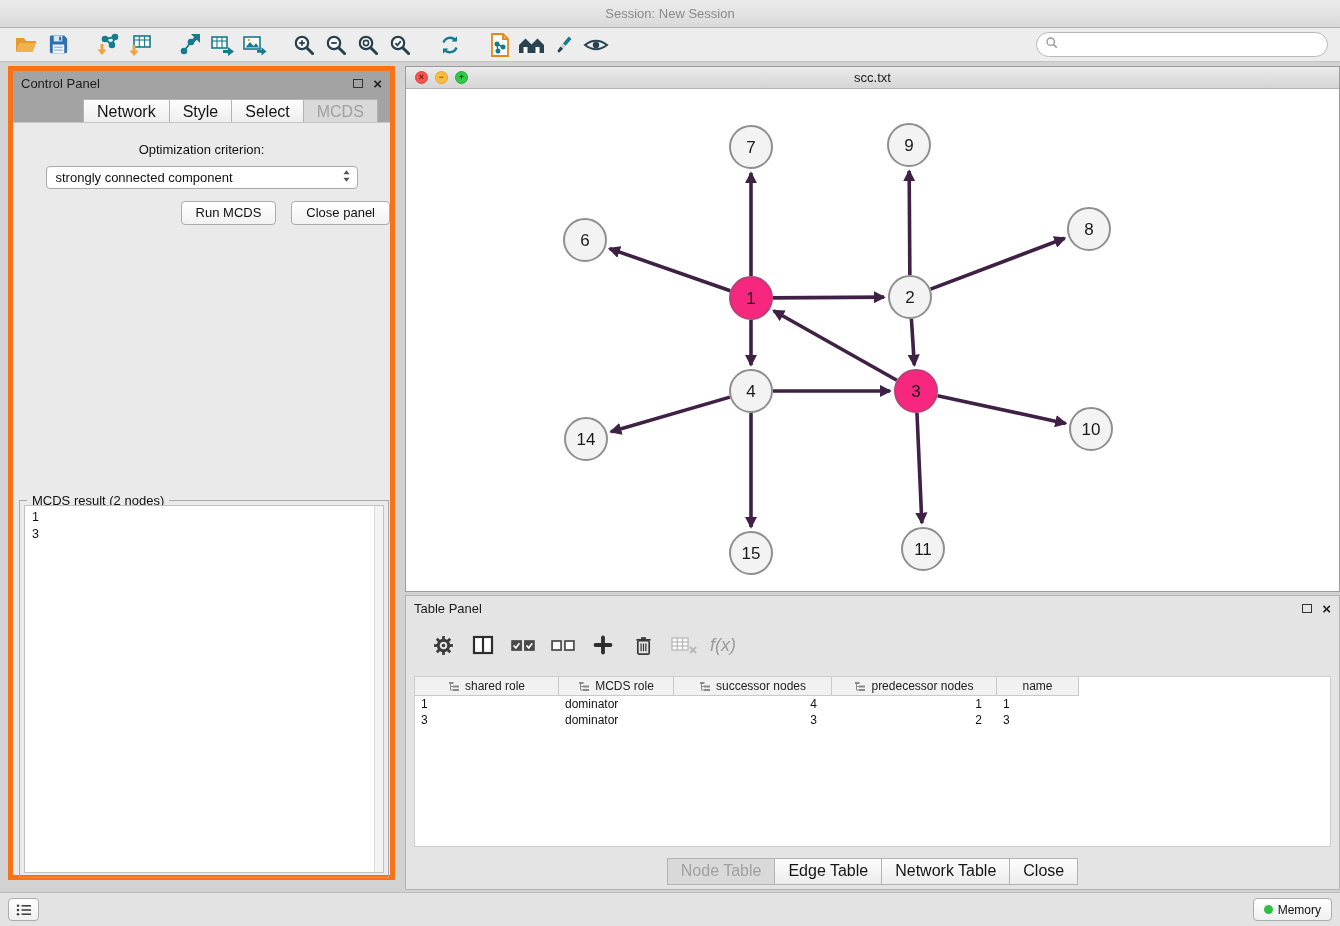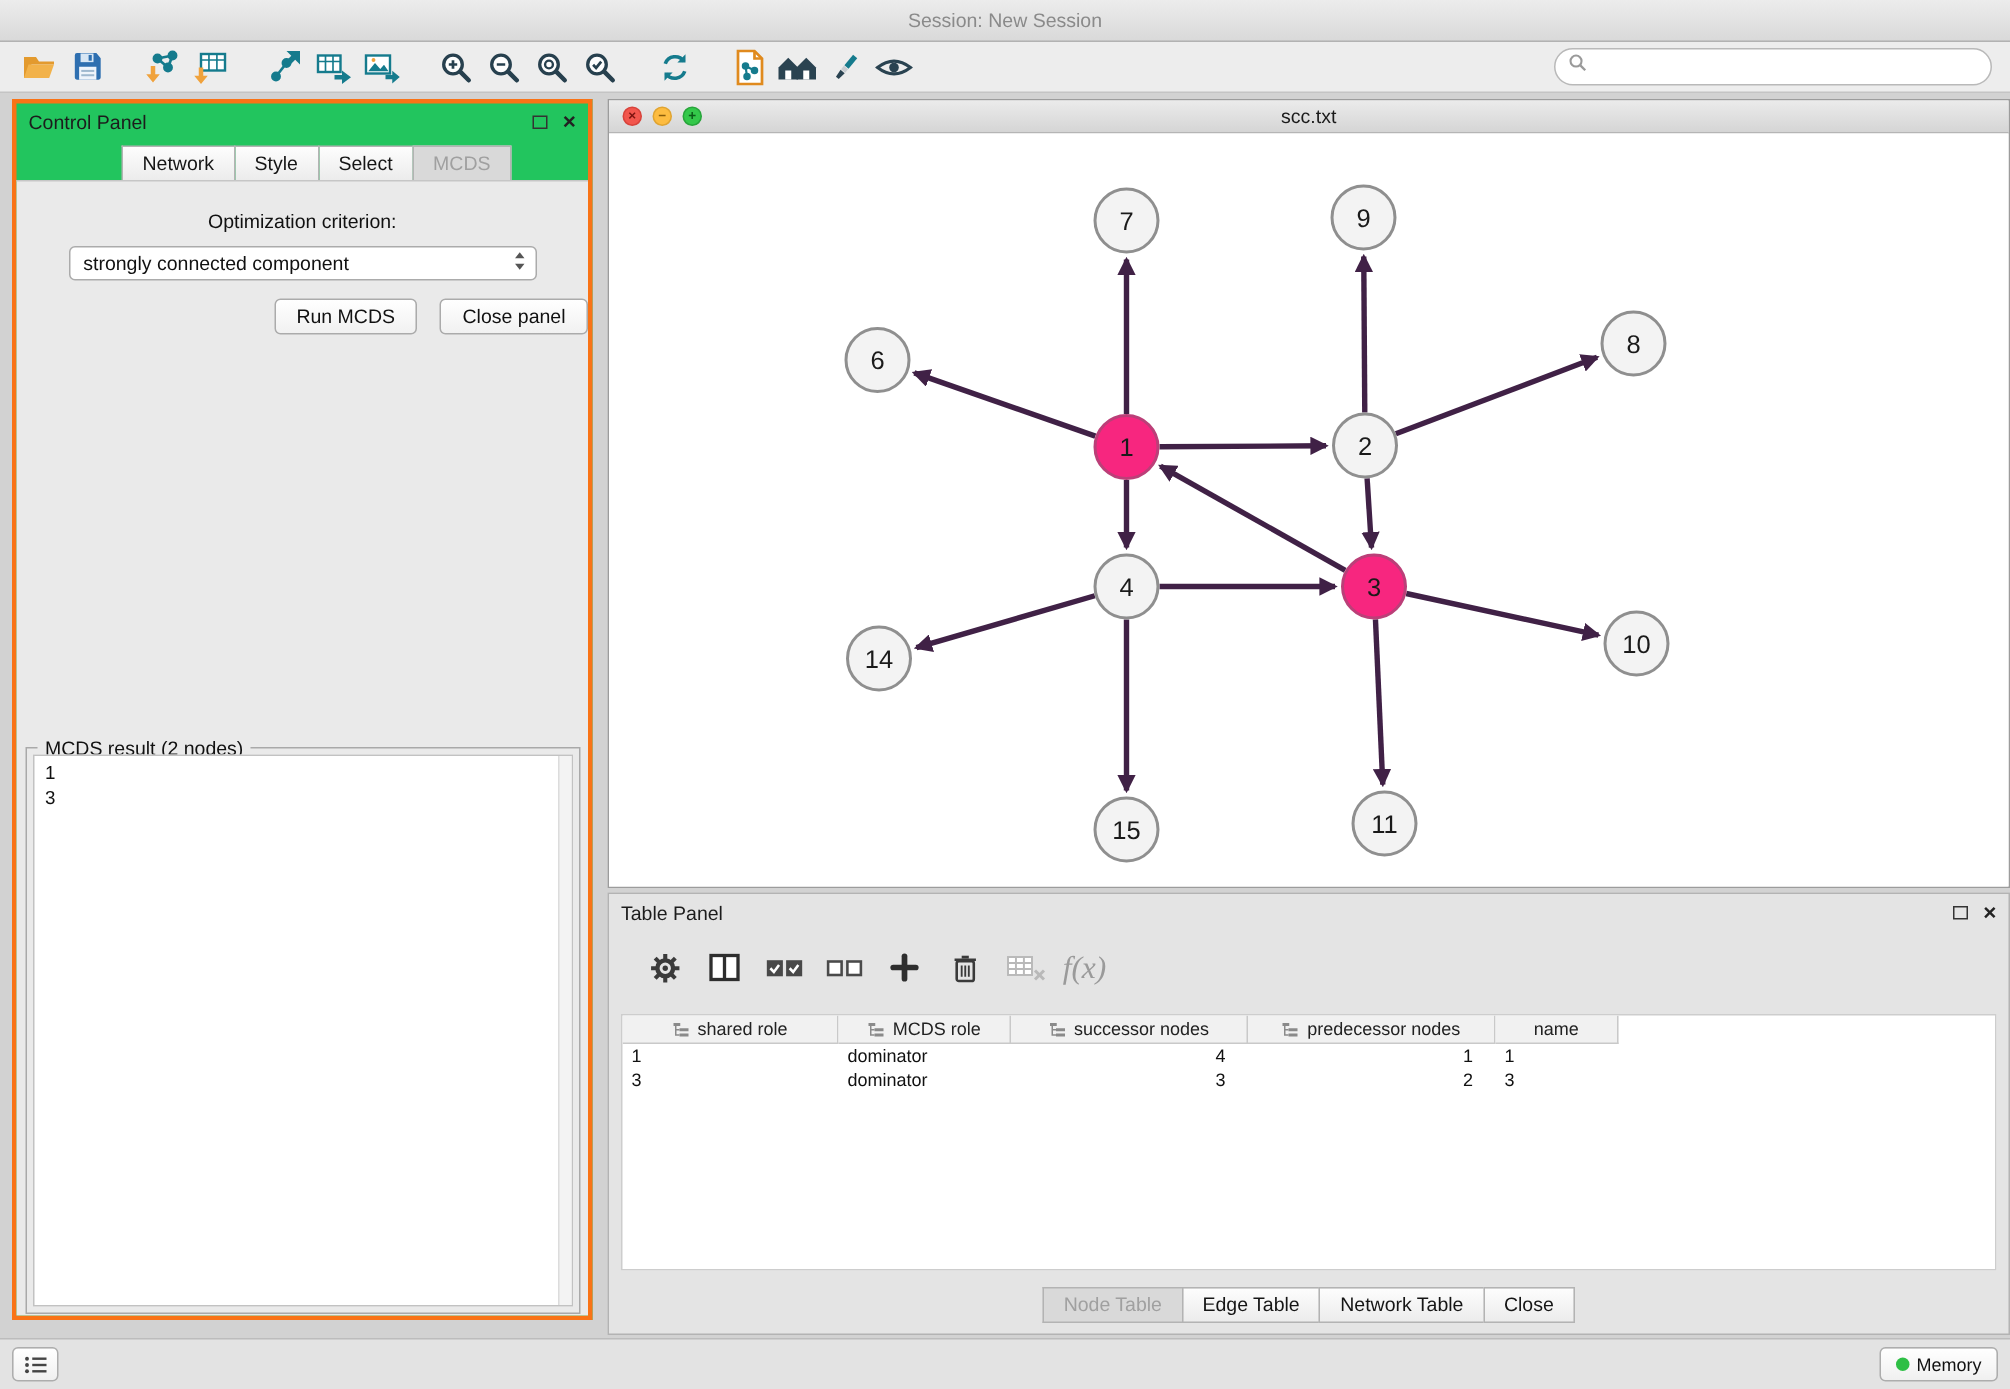--- a/index.html
+++ b/index.html
@@ -20,28 +20,28 @@
     border-radius:4px; cursor:default; }
   .tb-gap { width:18px; }
   .searchbox { position:absolute; right:12px; top:4px; width:292px; height:25px;
     background:#fff; border:1px solid #b9b9b9; border-radius:13px;
     display:flex; align-items:center; padding:0 8px; }
   .searchbox input { border:none; outline:none; flex:1; font-size:12px; background:transparent;
     font-family:"Liberation Sans",sans-serif; margin-left:5px; }
 
   
   .control-panel { position:absolute; left:8px; top:66px; width:387px; height:814px;
-    background:#22c55e; border:3px solid #f97316; }
+    background:#a3a3a3; border:5px solid #f97316; }
   .panel-header { height:24px; display:flex; align-items:center; padding:0 8px; font-size:13px; color:#1c1c1c; }
   .panel-header .spacer { flex:1; }
   .win-float { width:10px; height:9px; border:1.5px solid #333; margin-right:10px; cursor:default; }
   .win-close { font-size:15px; font-weight:bold; color:#222; line-height:1; cursor:default; }
   .cp-tabs { display:flex; padding-left:70px; margin-top:4px; }
   .tabbtn { border:1px solid #b3b3b3; border-right-width:0; background:linear-gradient(#fdfdfd,#ececec);
-    font-size:13px; color:#151515; padding:3px 13px 4px; cursor:default; }
+    font-size:16px; color:#151515; padding:3px 13px 4px; cursor:default; }
   .tabbtn:last-child { border-right-width:1px; }
   .tabbtn.active { background:#d9d9d9; color:#a0a0a0; }
   .cp-content { position:absolute; left:0; right:0; top:51px; bottom:0;
     background:#eaeaea; border-top:1px solid #c6c6c6; }
   .opt-label { text-align:center; margin-top:19px; font-size:13px; color:#111; }
   .dropdown { margin:9px auto 12px; width:312px; height:23px; background:#fff;
     border:1px solid #ababab; border-radius:4px; display:flex; align-items:center;
     padding:0 6px 0 9px; font-size:13px; color:#111; cursor:default; }
   .dropdown .dd-label { flex:1; }
   .btn-row { display:flex; justify-content:flex-end; gap:15px; margin-top:12px; }
@@ -70,21 +70,21 @@
   .light.green { background:#34c84a; border:1px solid #27a53a; color:#0b5d18; }
   .net-canvas { position:absolute; top:22px; left:0; right:0; bottom:0; background:#fff; }
   .net-canvas svg { display:block; }
 
   
   .table-panel { position:absolute; left:405px; top:595px; width:935px; height:295px;
     background:#e4e4e4; border:1px solid #b3b3b3; }
   .tp-toolbar { position:absolute; top:26px; left:0; right:0; height:46px;
     display:flex; align-items:center; padding-left:20px; gap:6px; }
   .tpi { height:32px; min-width:34px; display:flex; align-items:center; justify-content:center; cursor:default; }
-  .fx { font-family:Liberation Serif, serif; font-style:italic; font-size:21px; color:#9a9a9a; }
+  .fx { font-family:Liberation Sans, sans-serif; font-style:italic; font-size:18px; color:#9a9a9a; }
   .tp-table { position:absolute; left:8px; right:8px; top:80px; height:171px;
     background:#fff; border:1px solid #cdcdcd; overflow:hidden; }
   .thead { display:flex; }
   .th { height:19px; background:#f1f1f1; border-right:1px solid #c9c9c9; border-bottom:1px solid #c9c9c9;
     display:flex; align-items:center; justify-content:center; gap:5px; font-size:12px; color:#222; cursor:default; }
   .trow { display:flex; height:16px; font-size:12px; color:#111; }
   .td { display:flex; align-items:center; overflow:hidden; }
   .td.al { justify-content:flex-start; padding-left:6px; }
   .td.ar { justify-content:flex-end; padding-right:15px; }
   .c0 { width:144px; } .c1 { width:115px;justify-content:center; } .c2 { width:158px; } .c3 { width:165px; } .c4 { width:82px; }

